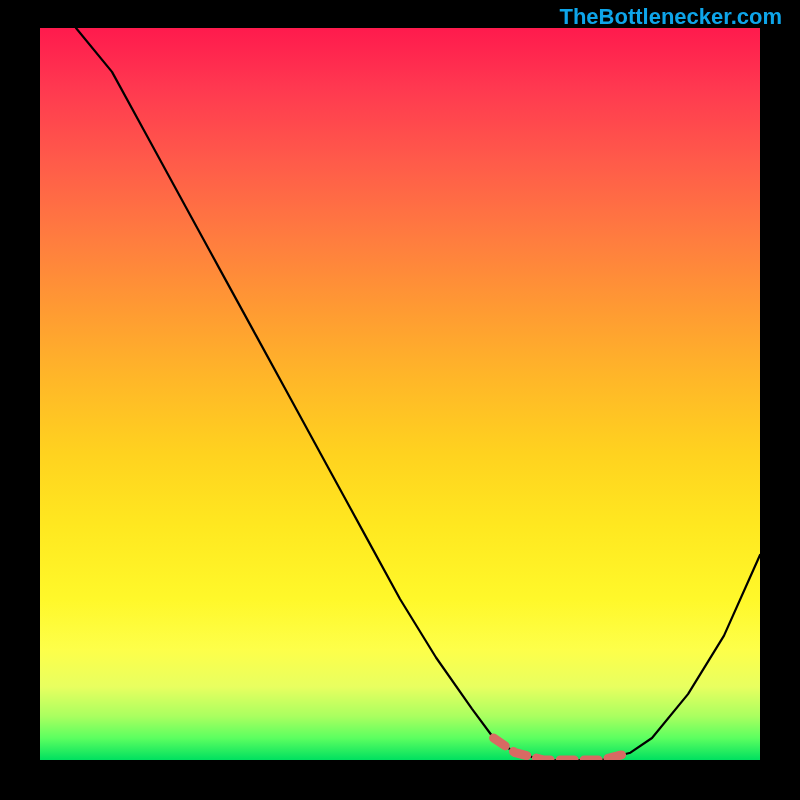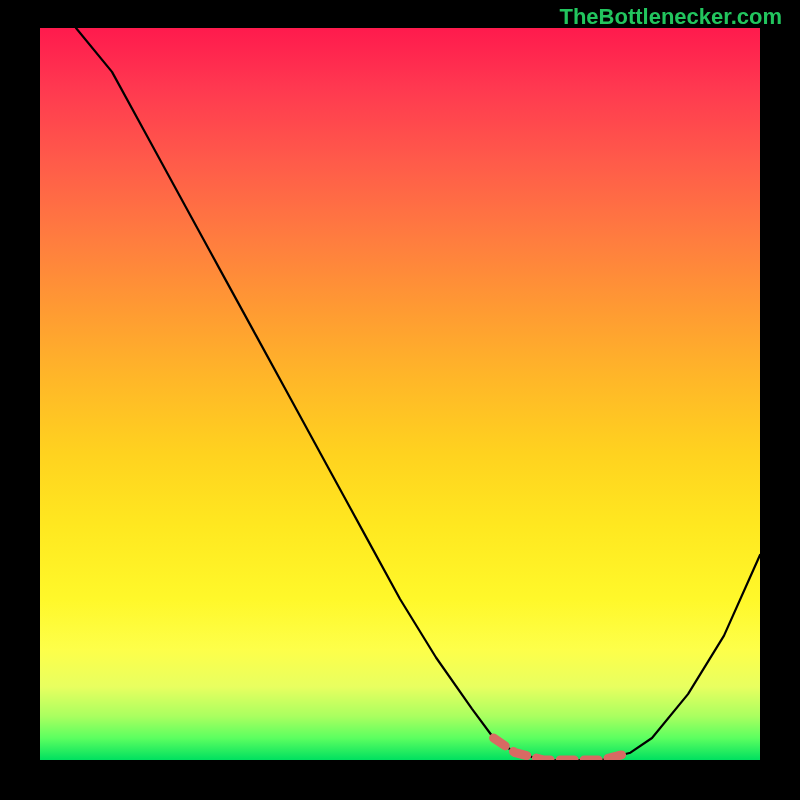--- a/index.html
+++ b/index.html
@@ -8,21 +8,21 @@
     height: 800px;
     background: #000;
     position: relative;
     font-family: Arial, sans-serif;
     overflow: hidden;
   }
   .watermark {
     position: absolute;
     top: 4px;
     right: 18px;
-    color: #22c55e;
+    color: #0ea5e9;
     font-size: 22px;
     font-weight: bold;
     z-index: 10;
   }
   .plot-area {
     position: absolute;
     left: 40px;
     top: 28px;
     width: 720px;
     height: 732px;

